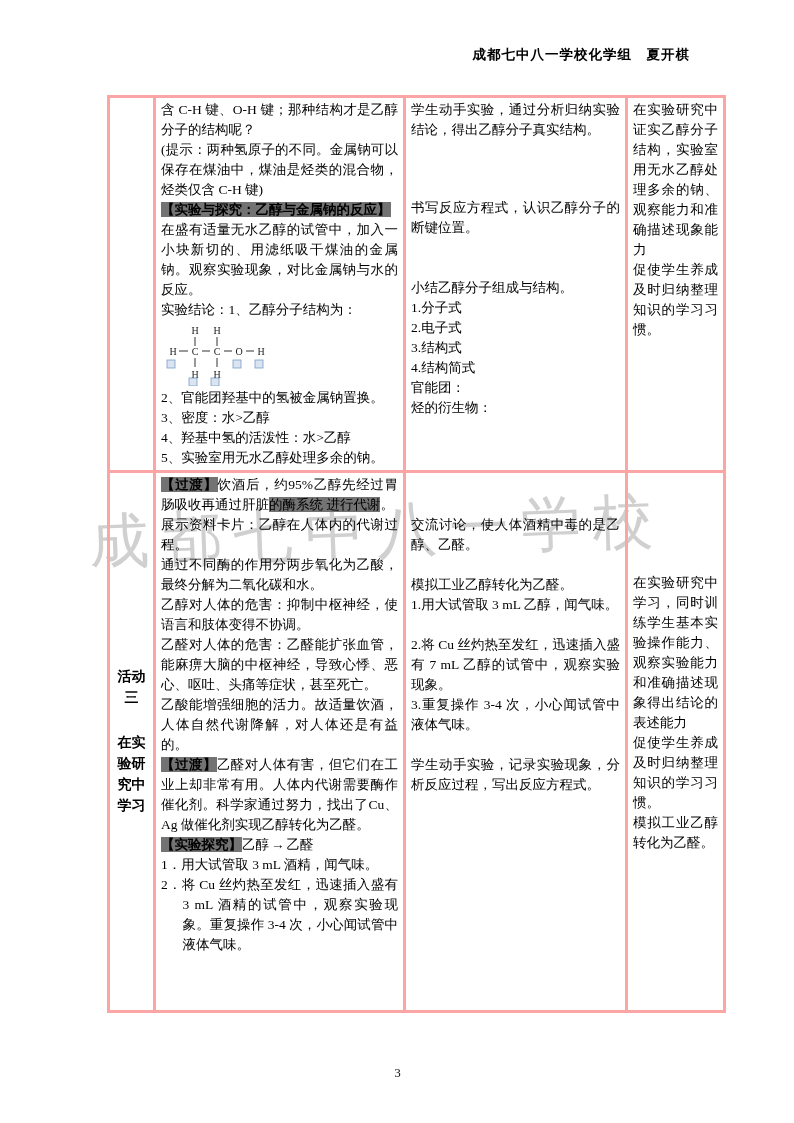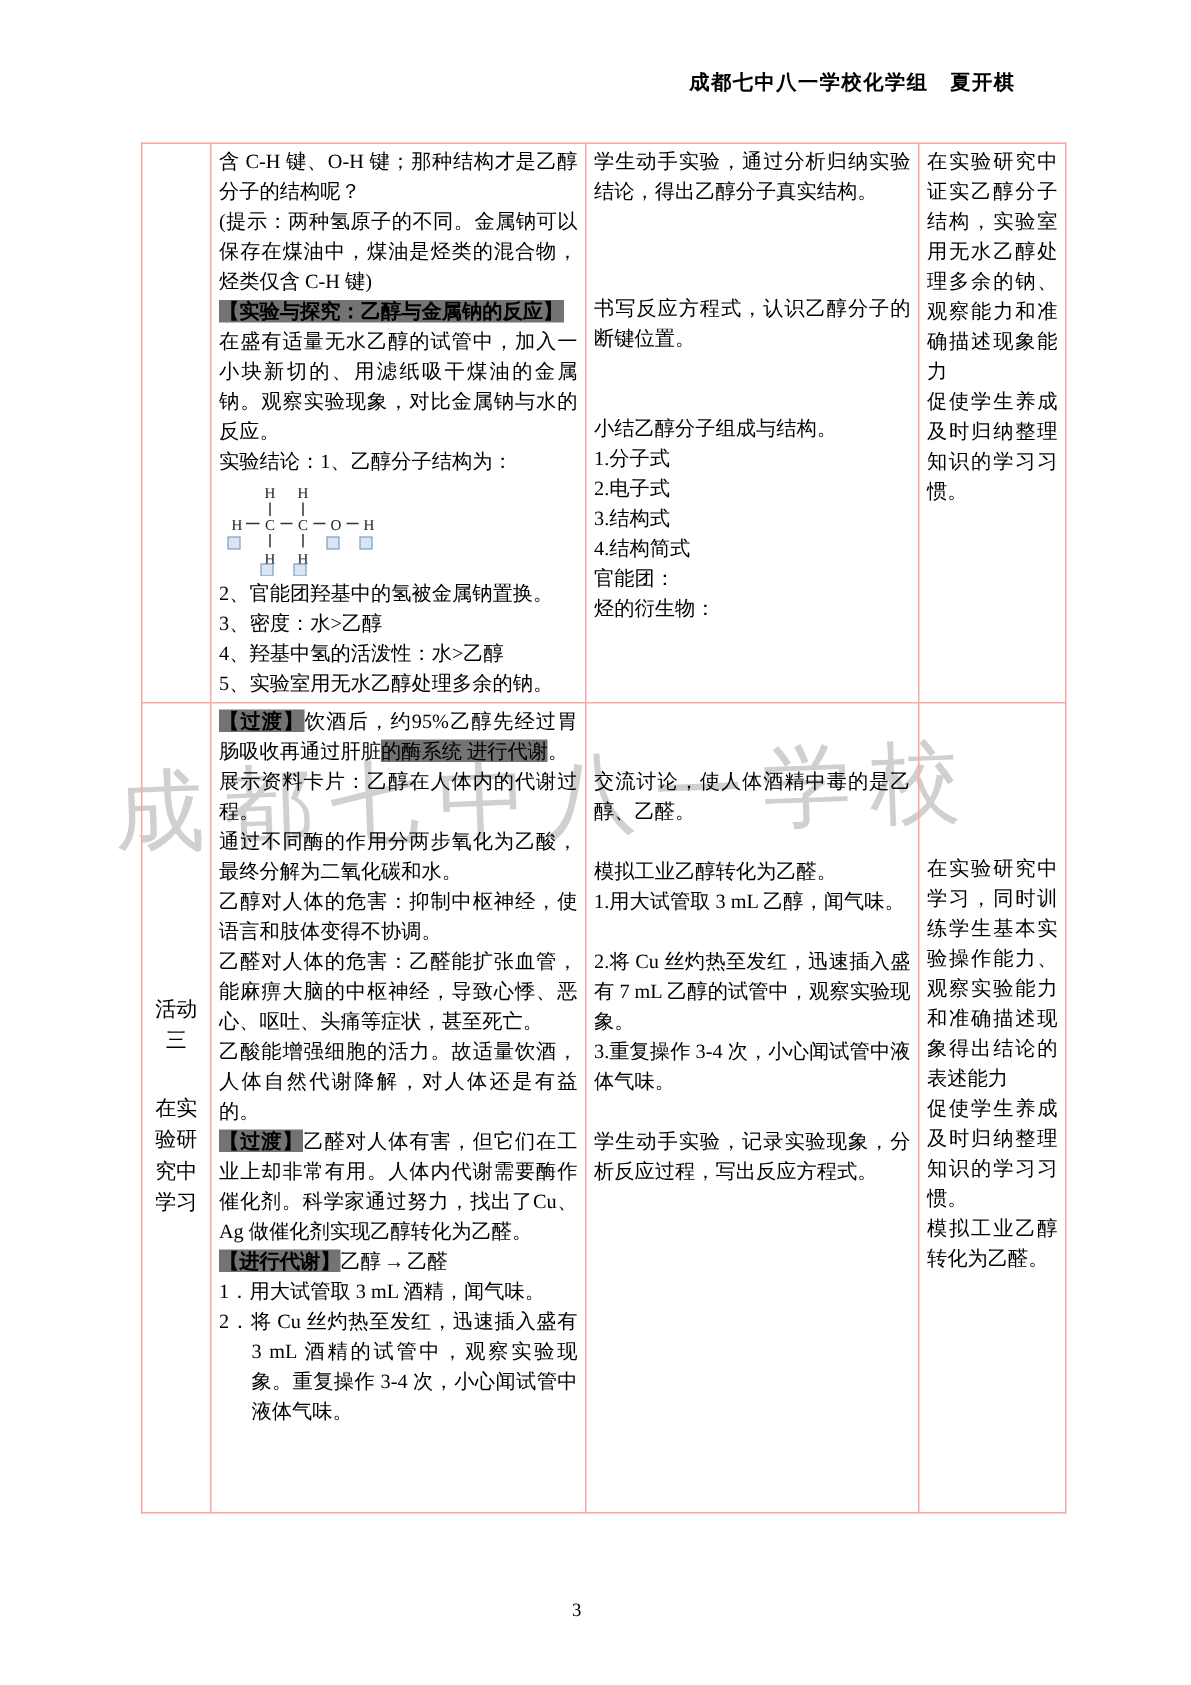--- a/index.html
+++ b/index.html
@@ -1,35 +1,35 @@
 <!DOCTYPE html>
 <html><head>
 <meta charset="utf-8">
 <style>
   * { margin:0; padding:0; box-sizing:border-box; }
   html,body { width:794px; height:1123px; background:#ffffff;
     font-family:"Liberation Serif","DejaVu Serif",serif; color:#000; }
-  .page { position:relative; width:769px; height:1123px; overflow:hidden; background:#fff; }
+  .page { position:relative; width:769px; height:1123px; overflow:hidden; background:#fff;margin-left:13px; }
 
   .doc-header { position:absolute; top:46px; right:92px; font-weight:bold; font-size:13.5px;
     letter-spacing:1px; z-index:2; }
 
   .watermark { position:absolute; top:490px; left:76px; width:660px; z-index:0;
     font-size:60px; letter-spacing:12px; white-space:nowrap;
     color:rgba(150,150,150,0.45); transform:rotate(-2.2deg); }
 
   table.doc { position:absolute; left:94px; top:95px; width:616px; z-index:1;
     border-collapse:collapse; table-layout:fixed; background:transparent; }
-  td { border:1px solid #fca5a5; vertical-align:top; padding:2px 5px;
+  td { border:3px solid #fca5a5; vertical-align:top; padding:2px 5px;
     font-size:13.5px; line-height:20px; text-align:justify; }
   tr.r1 td { height:373px; }
   tr.r2 td { height:540px; }
 
   td.c1 { text-align:center; padding:2px 3px; }
-  tr.r2 td.c1 { vertical-align:middle; font-weight:normal; font-size:14px; line-height:21px; }
+  tr.r2 td.c1 { vertical-align:middle; font-weight:bold; font-size:14px; line-height:21px; }
   .c1-label { margin:0 0 2px 0; word-break:break-all; text-align:center; }
   .c1-space { height:22px; }
 
   p.para { margin:0; word-break:break-all; }
   .hl { background:#737373; }
   .b { font-weight:bold; }
   .hang { padding-left:1.6em; text-indent:-1.6em; }
   .gap1 { height:20px; } .gap2 { height:40px; } .gap3 { height:58px; }
   .arrow { font-weight:bold; padding:0 2px; }
 
@@ -136,21 +136,21 @@
         </p>
         <p class="para">展示资料卡片：乙醇在人体内的代谢过程。</p>
         <p class="para">通过不同酶的作用分两步氧化为乙酸，最终分解为二氧化碳和水。</p>
         <p class="para">乙醇对人体的危害：抑制中枢神经，使语言和肢体变得不协调。</p>
         <p class="para">乙醛对人体的危害：乙醛能扩张血管，能麻痹大脑的中枢神经，导致心悸、恶心、呕吐、头痛等症状，甚至死亡。</p>
         <p class="para">乙酸能增强细胞的活力。故适量饮酒，人体自然代谢降解，对人体还是有益的。</p>
         <p class="para">
           <span class="hl b">【过渡】</span><span>乙醛对人体有害，但它们在工业上却非常有用。人体内代谢需要酶作催化剂。科学家通过努力，找出了Cu、Ag 做催化剂实现乙醇转化为乙醛。</span>
         </p>
         <p class="para">
-          <span class="hl b">【进行代谢】</span><span>乙醇</span><span class="arrow">→</span><span>乙醛</span>
+          <span class="hl b">【实验探究】</span><span>乙醇</span><span class="arrow">→</span><span>乙醛</span>
         </p>
         <p class="para hang">1．用大试管取 3 mL 酒精，闻气味。</p>
         <p class="para hang">2．将 Cu 丝灼热至发红，迅速插入盛有 3 mL 酒精的试管中，观察实验现象。重复操作 3-4 次，小心闻试管中液体气味。</p>
       </td>
 
       <td class="c3">
         <div class="gap2"></div>
         <p class="para">交流讨论，使人体酒精中毒的是乙醇、乙醛。</p>
         <div class="gap1"></div>
         <p class="para">模拟工业乙醇转化为乙醛。</p>

